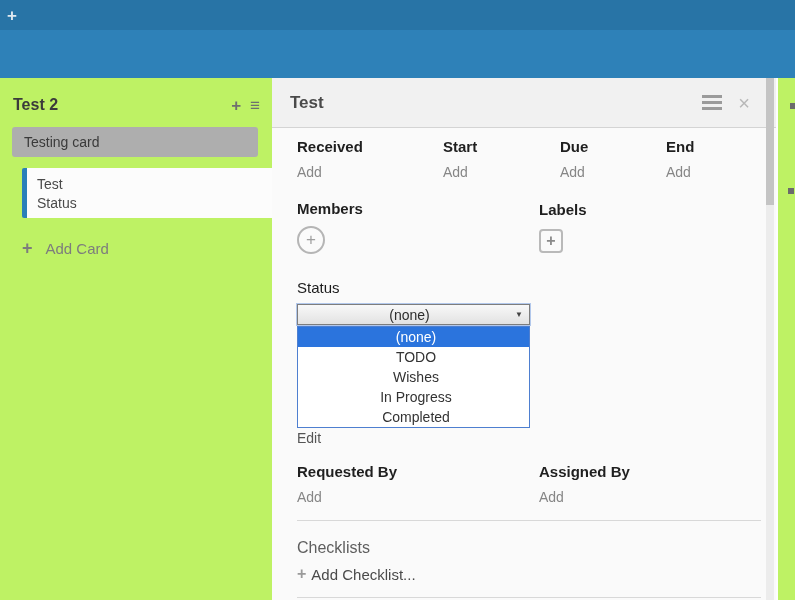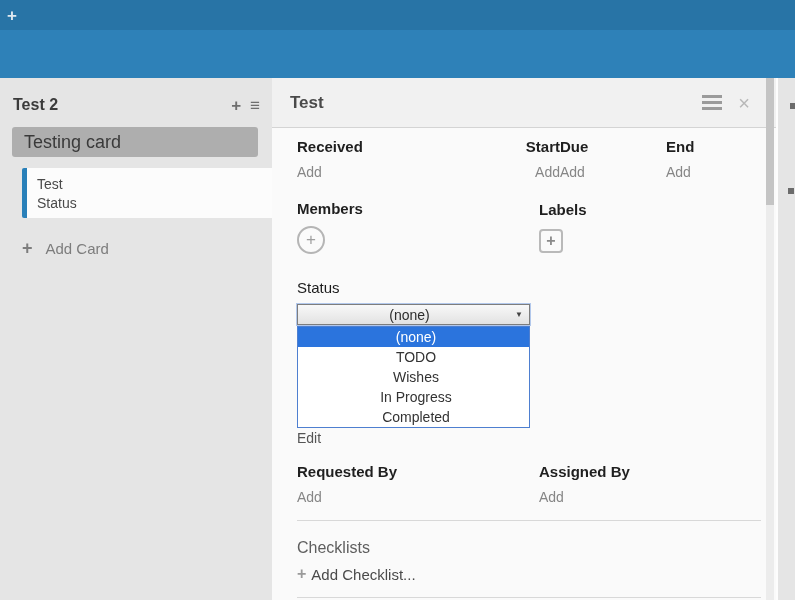--- a/index.html
+++ b/index.html
@@ -5,29 +5,29 @@
   * { margin:0; padding:0; box-sizing:border-box; }
   html,body { width:795px; height:600px; overflow:hidden;
     font-family:"Liberation Sans", sans-serif; }
 
   
   .navbar { height:30px; background:#2874a6; display:flex; align-items:center; padding-left:7px; }
   .navbar-plus { color:#dfe8ef; font-size:17px; font-weight:bold; line-height:1; cursor:pointer; }
   .board-header { height:48px; background:#2e81b8; }
 
   
-  .board { position:relative; height:522px; background:#e5e5e5; }
+  .board { position:relative; height:522px; background:#bef264; }
 
   
   .list { position:absolute; left:0; top:0; width:272px; height:100%; }
   .list-header { display:flex; align-items:center; padding:18px 12px 0 13px; }
   .list-title { font-size:16px; font-weight:bold; color:#3b3b3b; flex:1; }
   .list-icon { color:#6f6f6f; font-size:17px; font-weight:bold; margin-left:9px; cursor:pointer; line-height:1; }
   .card-dim { margin:13px 14px 0 12px; height:30px; background:#aeaeae; border-radius:3px;
-    font-size:18px; color:#3a3a3a; line-height:30px; padding-left:12px; }
+    font-size:14px; color:#3a3a3a; line-height:30px; padding-left:12px; }
   .card-open { margin:11px 0 0 22px; width:250px; height:50px; background:#fcfcfc;
     border-left:5px solid #2980b9; border-radius:2px 0 0 2px; padding:7px 0 0 10px; }
   .card-open .line { font-size:14px; color:#4a4a4a; line-height:19px; }
   .add-card { display:flex; align-items:center; margin:21px 0 0 22px; cursor:pointer; }
   .add-card .plus { color:#7d7d7d; font-size:18px; font-weight:bold; line-height:1; }
   .add-card .lbl { color:#7d7d7d; font-size:15px; margin-left:13px; }
 
   
   .edge-mark { position:absolute; background:#6b6b6b; }
   .edge-mark.m1 { right:0; top:25px; width:5px; height:6px; }
@@ -41,21 +41,21 @@
   .panel-title { font-size:17px; font-weight:bold; color:#4a4a4a; flex:1; }
   .hamburger { width:20px; cursor:pointer; margin-right:16px; }
   .hamburger div { height:3px; background:#9b9b9b; margin:3px 0; }
   .close-x { color:#b8b8b8; font-size:20px; line-height:1; cursor:pointer; }
 
   .panel-body { padding:10px 0 0 25px; position:relative; }
   .sec-label { font-size:15px; font-weight:bold; color:#1f1f1f; }
   .add-link { font-size:14px; color:#868686; margin-top:9px; cursor:pointer; display:inline-block; }
 
   .dates-row { display:flex; }
-  .dates-row .col1 { width:146px; } .dates-row .col2 { width:117px;text-align:right; } .dates-row .col3 { width:106px; }
+  .dates-row .col1 { width:146px; } .dates-row .col2 { width:117px; } .dates-row .col3 { width:106px; }
 
   .two-col { display:flex; margin-top:19px;align-items:center; }
   .two-col .colA { width:242px; }
 
   .btn-round { margin-top:9px; width:28px; height:28px; border:2px solid #b5b5b5; border-radius:50%;
     color:#9e9e9e; font-size:17px; display:flex; align-items:center; justify-content:center; cursor:pointer; }
   .btn-square { margin-top:11px; width:24px; height:24px; border:2px solid #b9b9b9; border-radius:4px;
     color:#8a8a8a; font-size:16px; font-weight:bold; display:flex; align-items:center; justify-content:center; cursor:pointer; }
 
   .status-label { margin-top:25px; font-size:15px; font-weight:400; color:#1c1c1c; }

